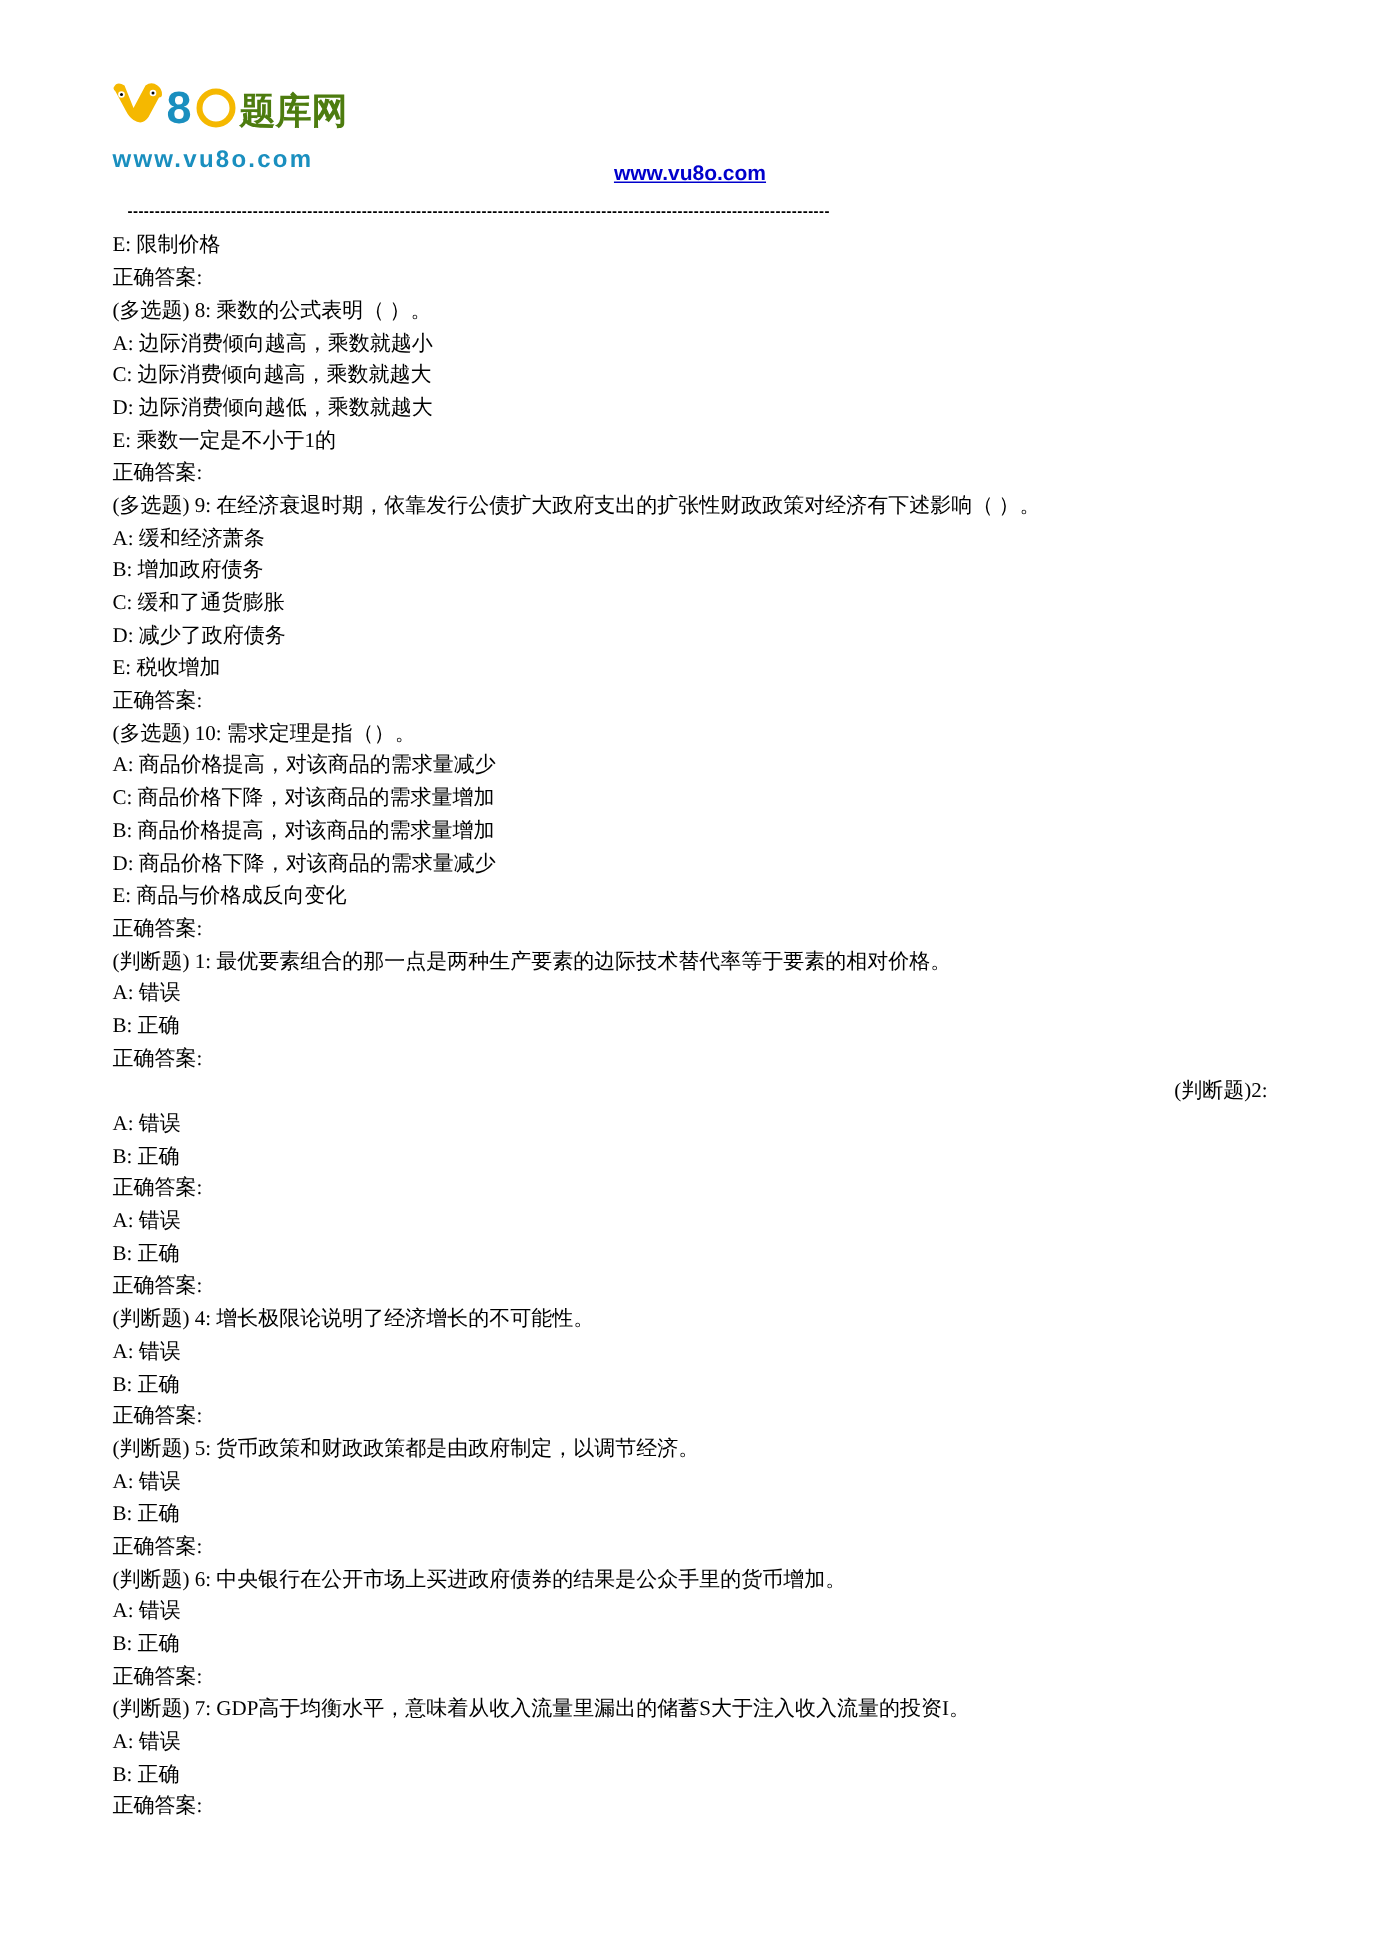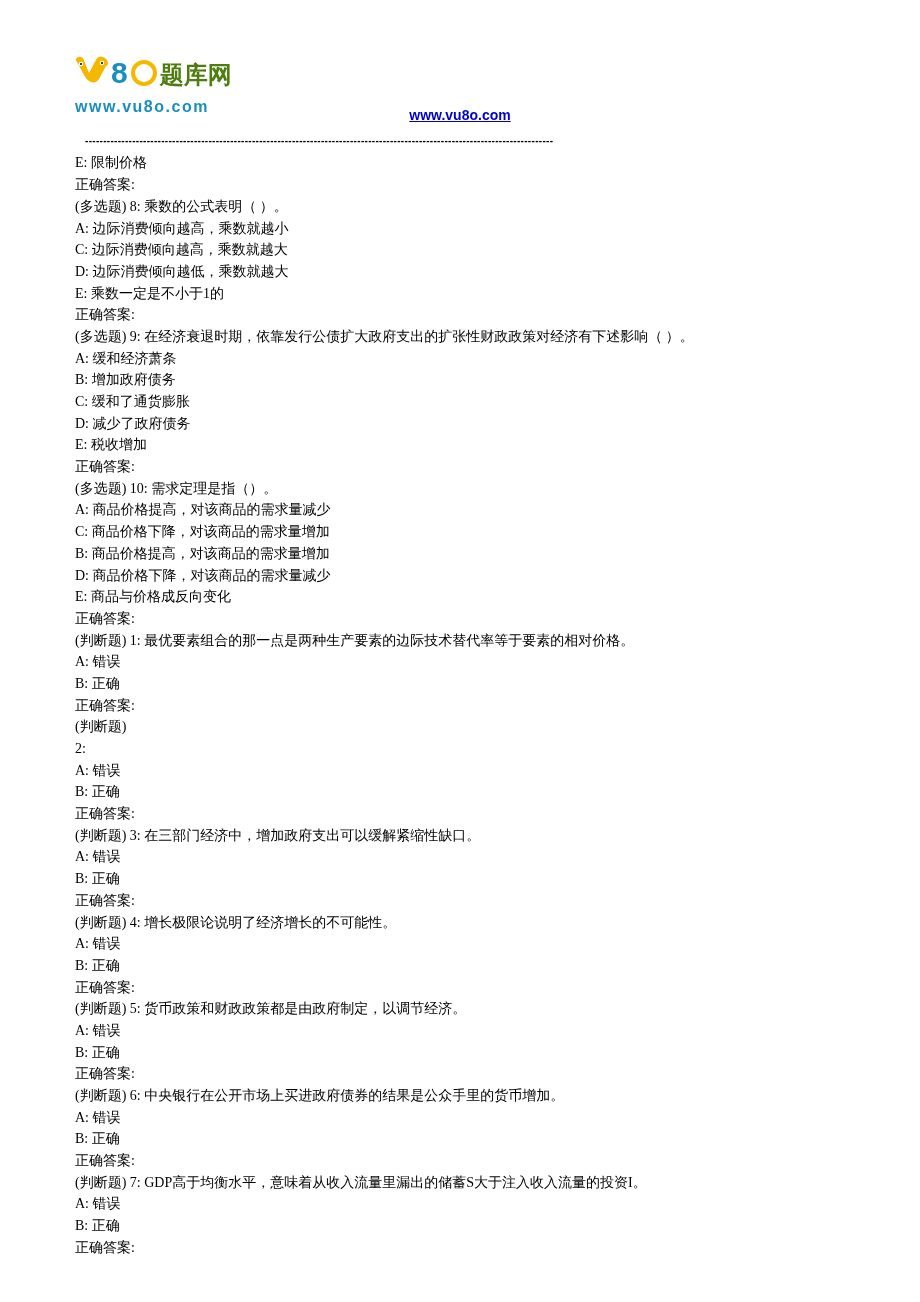--- a/index.html
+++ b/index.html
@@ -95,21 +95,20 @@
     .content {
       padding-left: 0;
     }
     .line {
       white-space: pre-wrap;
       word-break: break-word;
     }
     .justify-line {
       display: flex;
       justify-content: flex-end;
-      flex-direction: column;
     }
   </style>
 </head>
 <body>
 
 <div class="header">
   <div class="logo-block">
     <div class="logo">
       <div class="logo-top">
         <span class="logo-shape">
@@ -158,21 +157,20 @@
     <div class="line">E: 商品与价格成反向变化</div>
     <div class="line">正确答案:</div>
     <div class="line">(判断题) 1: 最优要素组合的那一点是两种生产要素的边际技术替代率等于要素的相对价格。</div>
     <div class="line">A: 错误</div>
     <div class="line">B: 正确</div>
     <div class="line">正确答案:</div>
     <div class="line justify-line"><span>(判断题)</span><span>2:</span></div>
     <div class="line">A: 错误</div>
     <div class="line">B: 正确</div>
     <div class="line">正确答案:</div>
-    <div class="line">(判断题) 3: 在三部门经济中，增加政府支出可以缓解紧缩性缺口。</div>
     <div class="line">A: 错误</div>
     <div class="line">B: 正确</div>
     <div class="line">正确答案:</div>
     <div class="line">(判断题) 4: 增长极限论说明了经济增长的不可能性。</div>
     <div class="line">A: 错误</div>
     <div class="line">B: 正确</div>
     <div class="line">正确答案:</div>
     <div class="line">(判断题) 5: 货币政策和财政政策都是由政府制定，以调节经济。</div>
     <div class="line">A: 错误</div>
     <div class="line">B: 正确</div>

